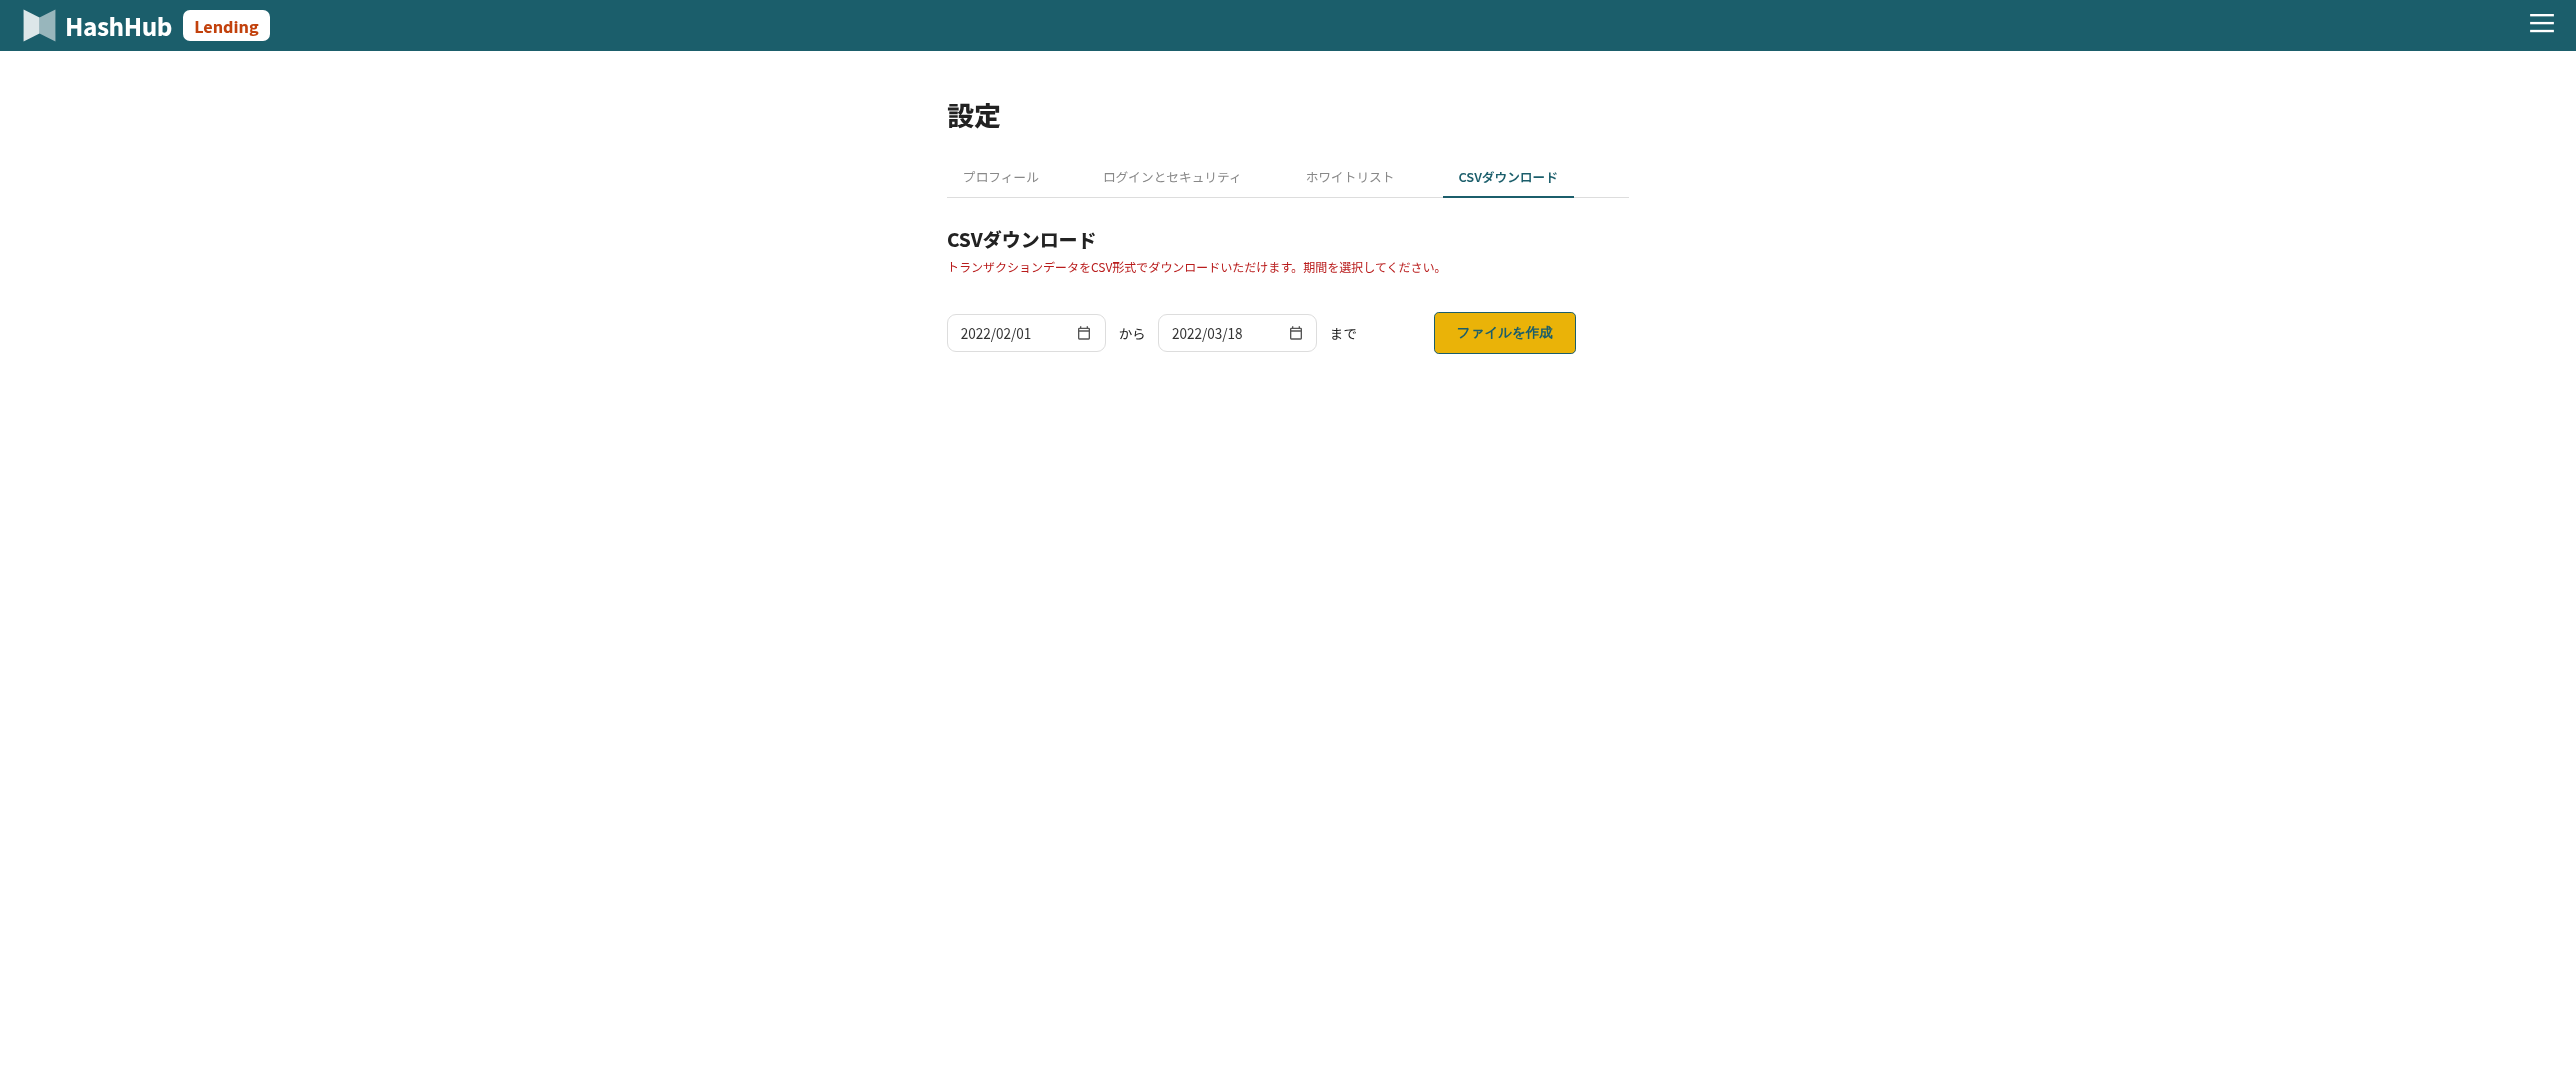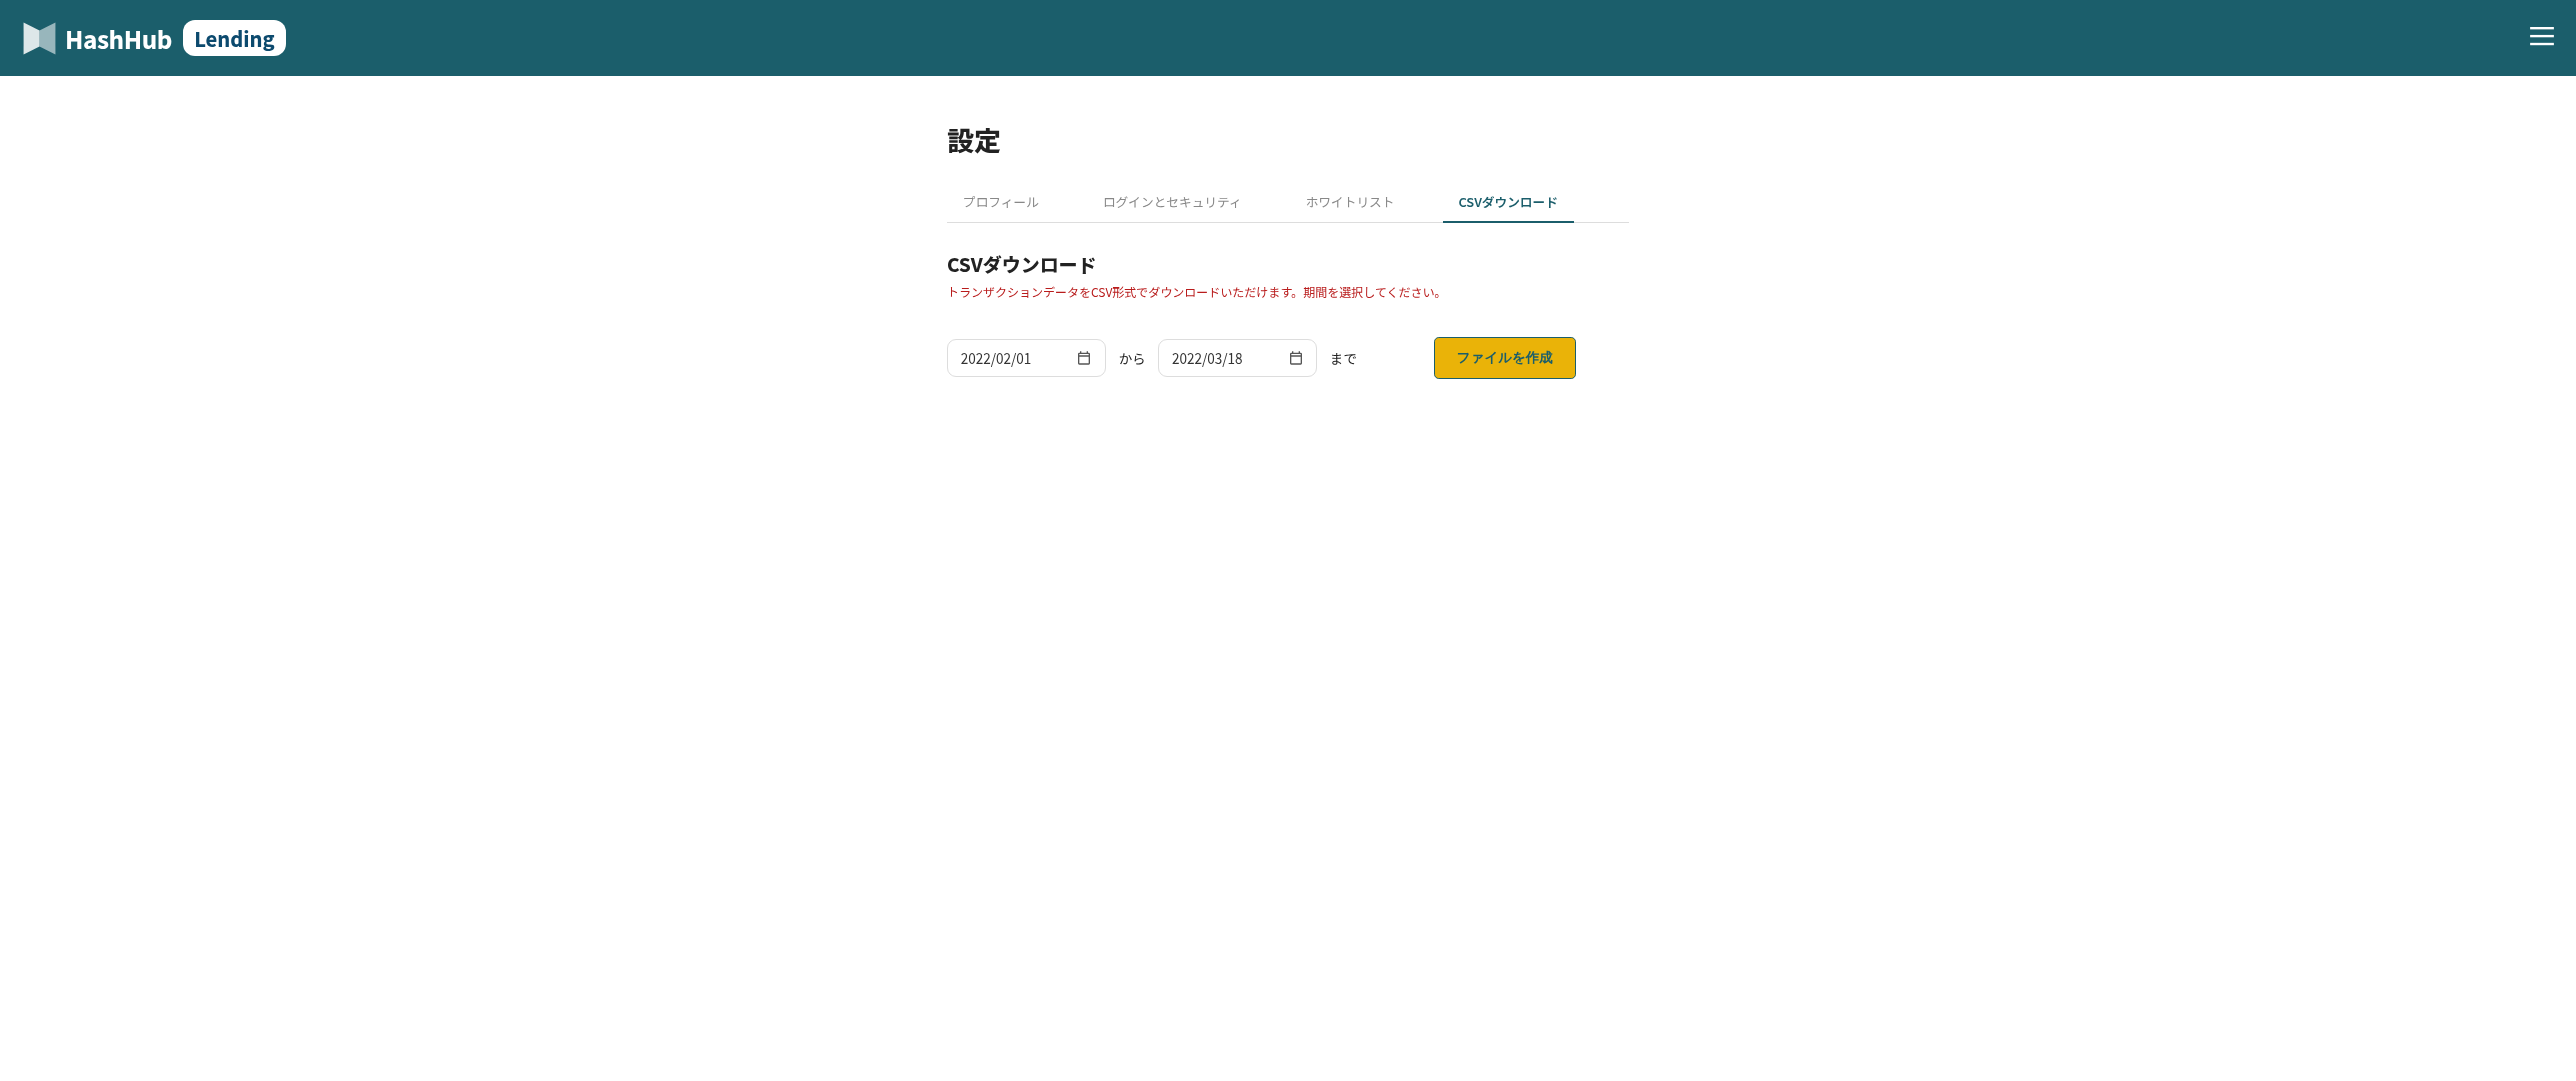--- a/index.html
+++ b/index.html
@@ -1,31 +1,31 @@
 <!DOCTYPE html>
 <html style="font-size:12.7px"><head>
   <meta charset="utf-8">
   <style>
     * { margin: 0; padding: 0; box-sizing: border-box; }
     body { font-family: -apple-system, BlinkMacSystemFont, "Segoe UI", "Hiragino Sans", "Noto Sans JP", sans-serif; background: #fff; }
     
     .header {
       background: #1b5e6b;
-      height: 76px;
+      height: 51px;
       display: flex;
       align-items: center;
       justify-content: space-between;
       padding: 0 22px;
     }
     .logo-wrap { display: flex; align-items: center; gap: 8px; }
     .logo-icon { width: 35px; height: 35px; }
     .logo-text { color: #fff; font-size: 24px; font-weight: 800; letter-spacing: -0.4px; }
     .lending-badge {
-      background: #fff; color: #0c4a6e; font-weight: 800; font-size: 20px;
-      padding: 3.2px 11px; border-radius: 12px; margin-left: 3.2px;
+      background: #fff; color: #c2410c; font-weight: 800; font-size: 16px;
+      padding: 3.2px 11px; border-radius: 7px; margin-left: 3.2px;
     }
     .menu-btn { cursor: pointer; }
     
     .container { max-width: 714px; margin: 0 auto; padding: 32px 16px; }
     .page-title { font-size: 27px; font-weight: 800; color: #222; margin-bottom: 22px; margin-top: 12px; }
     
     .tabs { display: flex; border-bottom: 0.8px solid #ddd; margin-bottom: 27px; gap: 32px; }
     .tab {
       padding: 11px 16px; font-size: 12.7px; color: #888; cursor: pointer;
       position: relative; white-space: nowrap;

